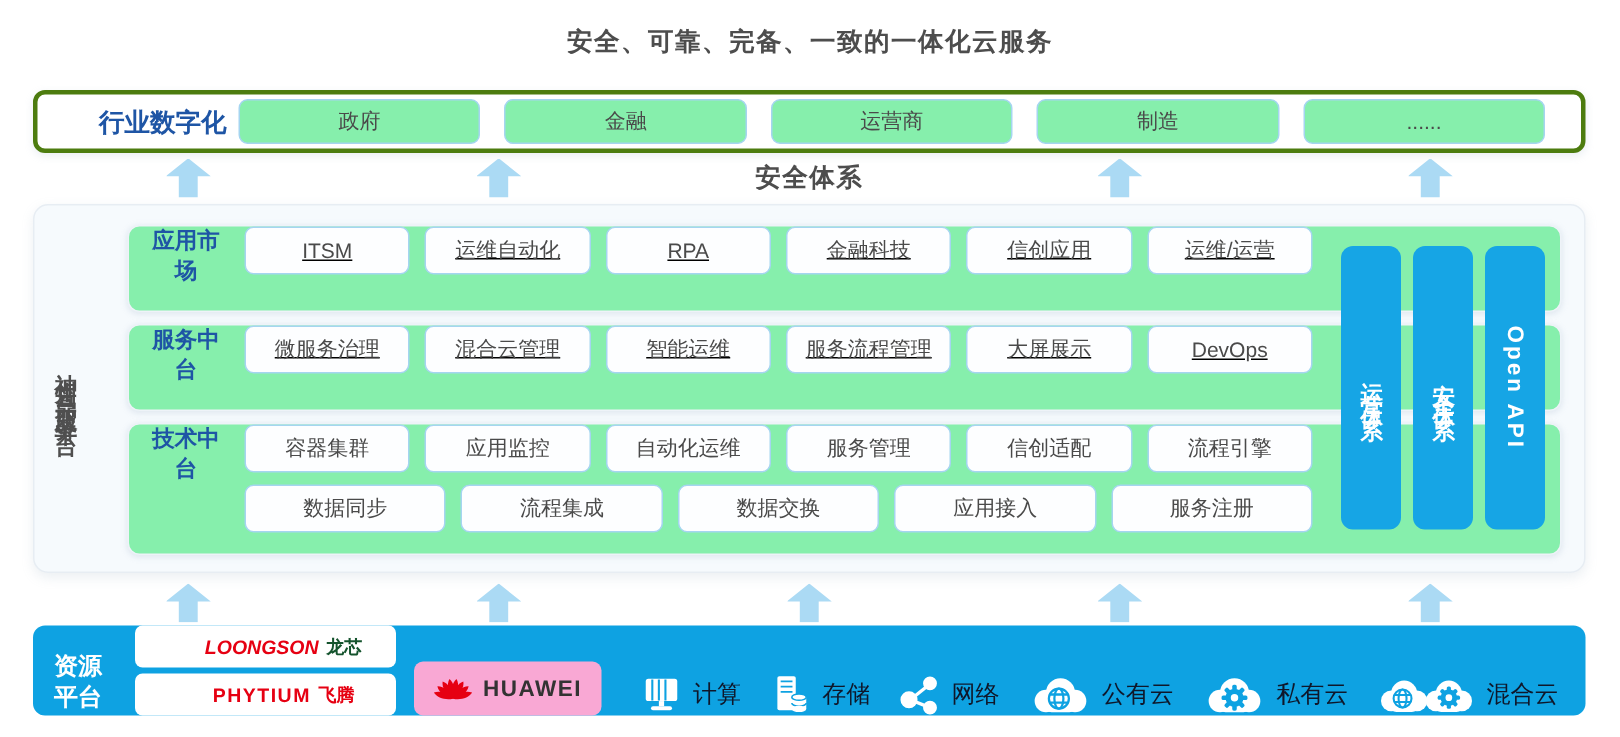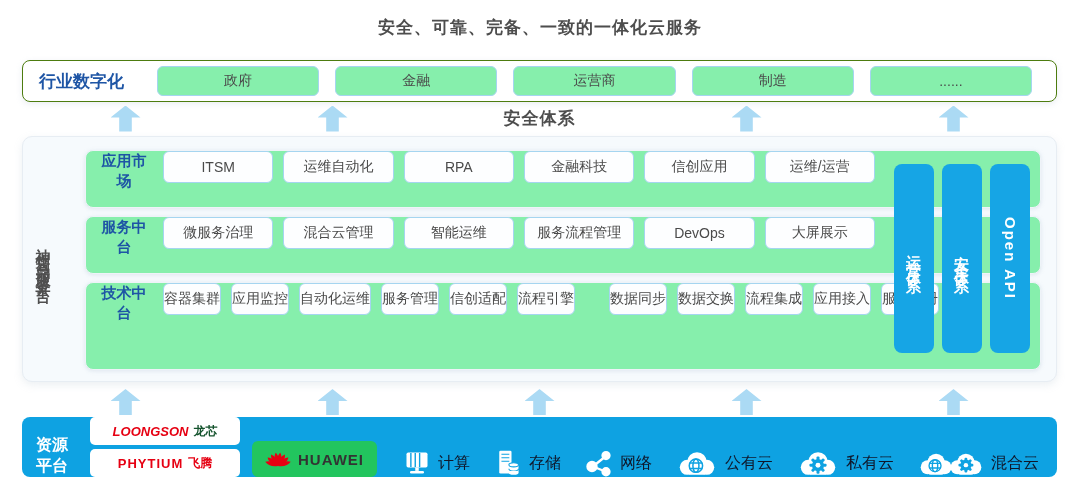--- a/index.html
+++ b/index.html
@@ -5,22 +5,22 @@
   html,body{margin:0;padding:0;background:#fff;}
   .canvas{position:relative;width:1080px;height:491px;background:#fff;overflow:hidden;
           font-family:"Liberation Sans","DejaVu Sans",sans-serif;}
 
   
   .title{position:absolute;top:16px;left:0;width:1080px;text-align:center;
          font-size:17px;font-weight:bold;color:#4d4d4d;letter-spacing:1px;}
 
   
   .band{position:absolute;left:22px;top:60px;width:1035px;height:42px;background:#fff;
-        border:1px solid #4d7c0f;border-radius:8px;box-shadow:0 2px 6px rgba(150,170,190,.20);
-        display:flex;align-items:center;padding:0 16px;box-sizing:border-box;}
+        border:3px solid #4d7c0f;border-radius:8px;box-shadow:0 2px 6px rgba(150,170,190,.20);
+        display:flex;align-items:center;padding:0 16px;box-sizing:border-box;text-align:right;}
   .band-label{font-size:17px;font-weight:bold;color:#1e55a5;width:110px;flex:none;}
   .band-item{flex:1;height:28px;margin:0 8px;border:1px solid #a5d5f0;border-radius:6px;
              background:#86efac;display:flex;align-items:center;justify-content:center;
              font-size:14px;color:#4a4a4a;}
 
   
   .arrow-row{position:absolute;left:22px;width:1035px;display:grid;
              grid-template-columns:repeat(5,1fr);justify-items:center;align-items:center;}
   .arrow-row.top{top:103px;height:31px;}
   .arrow-row.bottom{top:389px;height:25px;}
@@ -36,48 +36,48 @@
   .side-label span{writing-mode:vertical-rl;text-orientation:upright;font-size:15px;
                    font-weight:bold;color:#4f4f4f;letter-spacing:5px;line-height:1;}
   .rows{position:absolute;left:62px;top:13px;width:956px;}
   .prow{background:#86efac;border:1px solid #eef3f8;border-radius:8px;
         box-shadow:0 1px 4px rgba(160,180,200,.28);display:flex;
         padding:0 12px 0 14px;box-sizing:border-box;margin-bottom:8px;}
   .prow.h1{height:58px;}
   .prow.h2{height:88px;margin-bottom:0;}
   .prow-label{width:48px;flex:none;font-size:15px;font-weight:bold;color:#1e55a5;
               line-height:1.35;text-align:center;}
-  .pitems{flex:1;display:flex;margin-left:10px;margin-right:148px;}
-  .pitems-col{flex:1;display:flex;gap:24px;margin-left:10px;margin-right:148px;}
+  .pitems{flex:1;display:flex;margin-left:10px;margin-right:148px;text-decoration:underline;}
+  .pitems-col{flex:1;display:flex;flex-direction:column;gap:8px;margin-left:10px;margin-right:148px;}
   .pline{display:flex;}
   .pitem{flex:1;height:30px;margin:0 5px;border:1px solid #a5d5f0;border-radius:6px;
          background:#fdfeff;display:flex;align-items:center;justify-content:center;
          font-size:14px;color:#4a4a4a;white-space:nowrap;}
 
   
   .pillar{position:absolute;top:27px;width:40px;height:189px;background:#16a5e5;border-radius:8px;
           color:#fff;display:flex;align-items:center;justify-content:center;}
   .pillar span{writing-mode:vertical-rl;text-orientation:upright;font-size:15px;font-weight:bold;
                letter-spacing:8px;line-height:1;}
   .pillar.latin span{text-orientation:mixed;letter-spacing:2px;}
   .pillar.p1{left:871px;} .pillar.p2{left:919px;} .pillar.p3{left:967px;}
 
   
   .resbar{position:absolute;left:22px;top:417px;width:1035px;height:60px;background:#0ea2e2;
           border-radius:8px;display:flex;align-items:flex-end;padding:0 14px;
           box-sizing:border-box;color:#fff;}
   .res-label{width:44px;flex:none;font-size:16px;font-weight:bold;line-height:1.35;}
   .chip-stack{display:flex;flex-direction:column;gap:4px;margin-left:10px;flex:none;}
   .chip{width:150px;height:28px;background:#fff;border-radius:5px;display:flex;
-        align-items:center;justify-content:center;gap:5px;}
+        align-items:center;justify-content:center;gap:5px;padding-left:24px;}
   .loong-latin{color:#e60012;font-weight:bold;font-style:italic;font-size:13px;}
   .loong-cjk{color:#14532d;font-weight:bold;font-size:12px;}
   .phy-latin{color:#e60012;font-weight:bold;font-size:13px;letter-spacing:1px;}
   .phy-cjk{color:#e60012;font-weight:bold;font-size:12px;}
-  .huawei-chip{height:36px;background:#22c55e;border-radius:6px;display:flex;align-items:center;
+  .huawei-chip{height:36px;background:#f9a8d4;border-radius:6px;display:flex;align-items:center;
                gap:7px;padding:0 13px;margin-left:12px;flex:none;}
   .huawei-text{color:#333;font-weight:bold;font-size:15px;letter-spacing:1px;}
   .res-items{flex:1;display:flex;align-items:center;justify-content:space-between;
              margin-left:26px;padding-right:4px;}
   .res-item{display:flex;align-items:center;gap:7px;font-size:16px;color:#0f172a;white-space:nowrap;}
   .res-item svg{display:block;}
 </style>
 </head>
 <body>
 
@@ -121,40 +121,40 @@
         </div>
       </div>
 
       <div class="prow h1">
         <div class="prow-label">服务中台</div>
         <div class="pitems">
           <div class="pitem">微服务治理</div>
           <div class="pitem">混合云管理</div>
           <div class="pitem">智能运维</div>
           <div class="pitem">服务流程管理</div>
+          <div class="pitem">大屏展示</div>
           <div class="pitem">DevOps</div>
-          <div class="pitem">大屏展示</div>
         </div>
       </div>
 
       <div class="prow h2">
         <div class="prow-label">技术中台</div>
         <div class="pitems-col">
           <div class="pline">
             <div class="pitem">容器集群</div>
             <div class="pitem">应用监控</div>
             <div class="pitem">自动化运维</div>
             <div class="pitem">服务管理</div>
             <div class="pitem">信创适配</div>
             <div class="pitem">流程引擎</div>
           </div>
           <div class="pline">
             <div class="pitem">数据同步</div>
+            <div class="pitem">流程集成</div>
             <div class="pitem">数据交换</div>
-            <div class="pitem">流程集成</div>
             <div class="pitem">应用接入</div>
             <div class="pitem">服务注册</div>
           </div>
         </div>
       </div>
     </div>
 
     <div class="pillar p1">
       <span>运营体系</span>
     </div>

